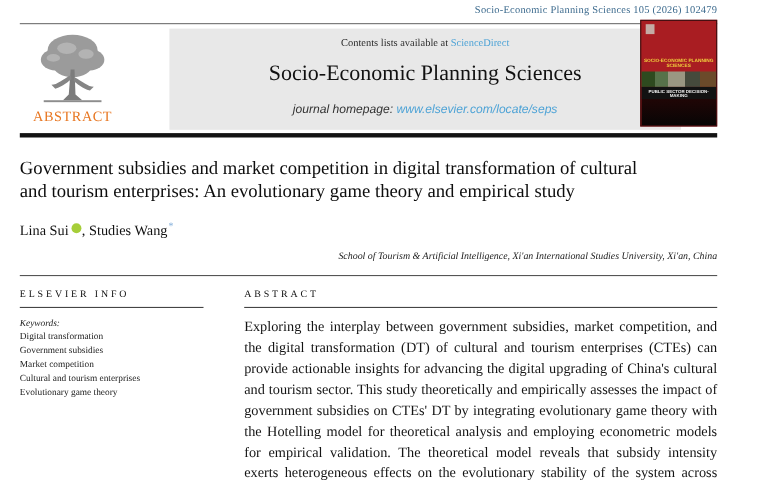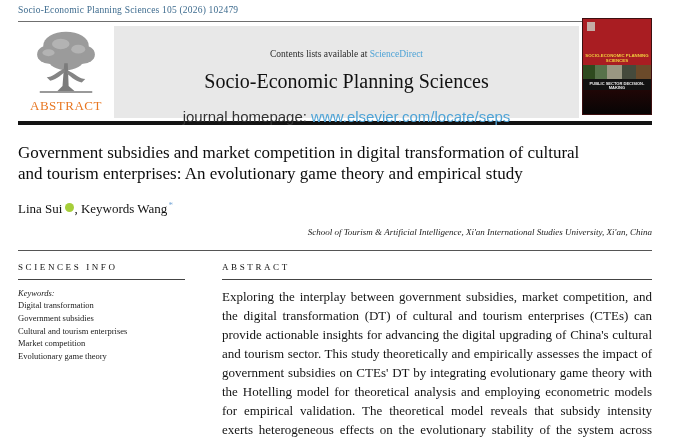--- a/index.html
+++ b/index.html
@@ -1,33 +1,33 @@
 <!DOCTYPE html>
 <html><head>
 <meta charset="utf-8">
 <style>
   * { margin: 0; padding: 0; box-sizing: border-box; }
   html, body { width: 692px; height: 441px; background: #ffffff; overflow: hidden; }
   body { font-family: "Liberation Serif", serif; color: #1a1a1a; }
   .page { position: relative; width: 692px; height: 441px; padding: 5px 40px 0 18px; }
 
   
-  .citation { text-align: left; font-size: 9.5px; color: #3d6b8e; letter-spacing: 0.2px; }
+  .citation { text-align: right; font-size: 9.5px; color: #3d6b8e; letter-spacing: 0.2px; }
   .rule-thin-top { border: none; border-top: 1px solid #6f6f6f; margin-top: 6px; }
 
   
   .masthead { position: relative; display: flex; margin-top: 4px; height: 92px; }
   .logo-block { width: 96px; background: #ffffff; text-align: center; padding-top: 2px; }
   .logo-block svg { display: block; margin: 0 auto; }
   .elsevier-word { font-size: 13px; color: #e87722; letter-spacing: 0.5px; margin-top: -2px; }
-  .center-box { width: 465px; background: #e8e8e8; text-align: center; padding-top: 23px; }
+  .center-box { width: 465px; background: #e8e8e8; text-align: center; padding-top: 9px; margin-left: 40px; }
   .contents-line { font-size: 9.5px; color: #2a2a2a; }
   .link-blue { color: #4ea3d6; text-decoration: none; }
   .journal-title { font-size: 20px; color: #111; margin-top: 11px; }
-  .homepage-line { font-family: "Liberation Sans", sans-serif; font-size: 15px; color: #333; margin-top: 15px; }
+  .homepage-line { font-family: "Liberation Sans", sans-serif; font-size: 11px; color: #333; margin-top: 15px; font-style: italic; }
 
   
   .cover { position: absolute; top: -8px; right: 0; width: 70px; height: 97px;
            background: #a91d22; border: 1px solid #3c0f10; overflow: hidden; }
   .cover-emblem { position: absolute; top: 3px; left: 4px; width: 8px; height: 9px;
                   background: #c9c4bb; opacity: 0.85; }
   .cover-title { position: absolute; top: 34px; left: 0; width: 161%; text-align: center;
                  color: #f2d13e; font-family: "Liberation Sans", sans-serif; font-weight: bold;
                  font-size: 7px; line-height: 1.1; transform: scale(0.62); transform-origin: 0 0; }
   .cover-strip { position: absolute; top: 46px; left: 0; width: 100%; height: 14px;
@@ -113,37 +113,37 @@
       <div class="cover-subtitle">PUBLIC SECTOR DECISION-MAKING</div>
       <div class="cover-bottom"></div>
     </div>
   </div>
 
   <div class="rule-thick"></div>
 
   <h1 class="article-title" style="font-weight: normal;">Government subsidies and market competition in digital transformation of cultural and tourism enterprises: An evolutionary game theory and empirical study</h1>
 
   <div class="author-line">
-    <span>Lina Sui</span><span class="orcid"></span><span>, </span><span>Keywords Wang</span><span class="author-marker">*</span>
+    <span>Lina Sui</span><span class="orcid"></span><span>, </span><span>Studies Wang</span><span class="author-marker">*</span>
   </div>
 
   <div class="affiliation">School of Tourism &amp; Artificial Intelligence, Xi'an International Studies University, Xi'an, China</div>
 
   <hr class="rule-thin">
 
   <div class="columns">
     <div class="col-left">
-      <div class="sec-heading">SCIENCES INFO</div>
+      <div class="sec-heading">ELSEVIER INFO</div>
       <hr class="head-rule-left">
       <div class="keywords-label">Keywords:</div>
       <div class="keywords-list">
         <div class="keyword">Digital transformation</div>
         <div class="keyword">Government subsidies</div>
+        <div class="keyword">Market competition</div>
         <div class="keyword">Cultural and tourism enterprises</div>
-        <div class="keyword">Market competition</div>
         <div class="keyword">Evolutionary game theory</div>
       </div>
     </div>
 
     <div class="col-right">
       <div class="sec-heading">ABSTRACT</div>
       <hr class="head-rule-right">
       <div class="abstract-text">Exploring the interplay between government subsidies, market competition, and the digital transformation (DT) of cultural and tourism enterprises (CTEs) can provide actionable insights for advancing the digital upgrading of China's cultural and tourism sector. This study theoretically and empirically assesses the impact of government subsidies on CTEs' DT by integrating evolutionary game theory with the Hotelling model for theoretical analysis and employing econometric models for empirical validation. The theoretical model reveals that subsidy intensity exerts heterogeneous effects on the evolutionary stability of the system across varying levels of market competition intensity. The empirical results confirm a U-shaped relationship between government subsidies and CTEs' DT, while market competition acts as a flattening moderating factor that attenuates the curvature of this U-shaped association. These findings offer practical guidance for both policymakers and CTE managers.</div>
       <hr class="rule-bottom">
     </div>

